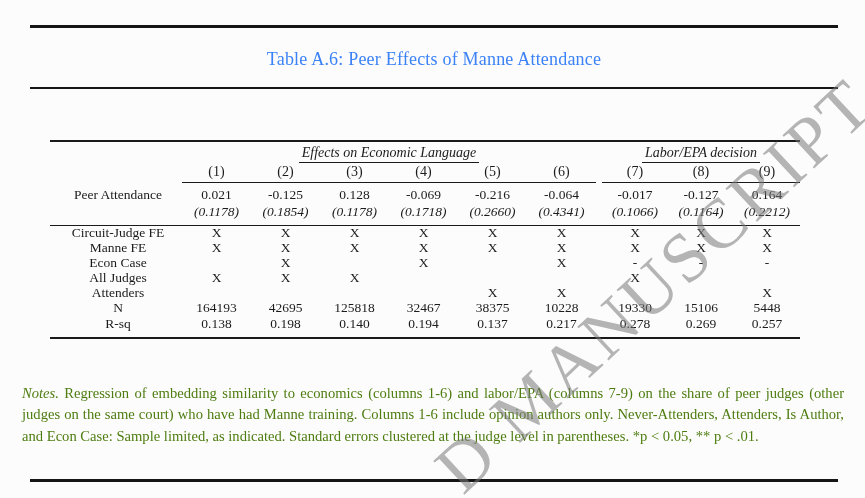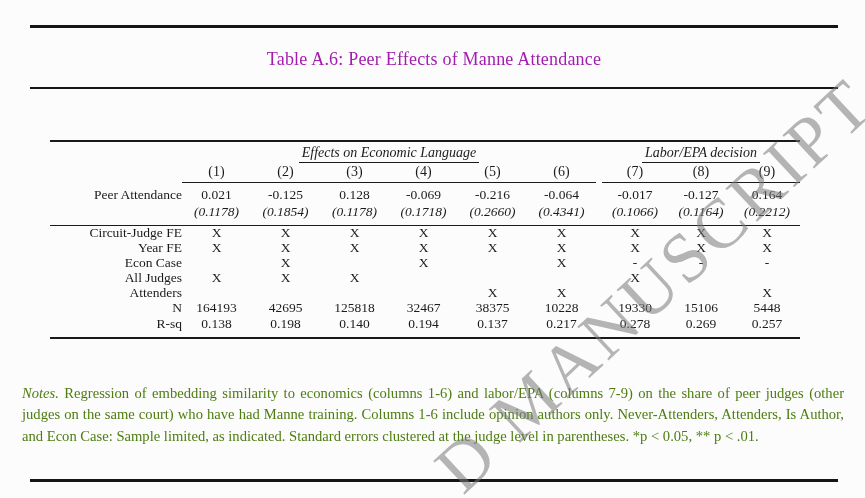--- a/index.html
+++ b/index.html
@@ -7,32 +7,32 @@
     width:865px;height:498px;position:relative;overflow:hidden;
     background:#fcfcfc;color:#1b1b1b;
     font-family:"Liberation Serif","DejaVu Serif",serif;
   }
   .hrule{position:absolute;left:30px;width:808px;background:#151515;}
   .hr1{top:25px;height:3px;}
   .hr2{top:87px;height:2px;}
   .hr3{top:479px;height:3px;}
   .title{
     position:absolute;top:49px;left:30px;width:808px;
-    text-align:center;font-size:18px;color:#a21caf;letter-spacing:.2px;
+    text-align:center;font-size:18px;color:#3b82f6;letter-spacing:.2px;
   }
   table.regtable{
     position:absolute;left:50px;top:140px;width:748px;
     border-collapse:collapse;table-layout:fixed;
     border-top:2px solid #1a1a1a;
   }
   .regtable td{
     font-size:13.5px;text-align:center;padding:0;line-height:1.05;
     white-space:nowrap;overflow:visible;color:#1b1b1b;
   }
-  .regtable td.stub{text-align:right;padding-left:4px;}
+  .regtable td.stub{text-align:center;padding-left:4px;}
   col.c-stub{width:132px;}
   col.c-d{width:69px;}
   col.c-gap{width:6px;}
   col.c-n{width:66px;}
   tr.rg td{height:21px;vertical-align:bottom;}
   .gh{
     display:inline-block;font-style:italic;font-size:14px;
     padding:0 3px 1px 3px;border-bottom:1px solid #1a1a1a;
   }
   tr.rn td{height:19px;vertical-align:middle;font-size:14px;}
@@ -128,21 +128,21 @@
     <td>X</td>
     <td>X</td>
     <td>X</td>
     <td>X</td>
     <td></td>
     <td>X</td>
     <td>X</td>
     <td>X</td>
   </tr>
   <tr class="rx">
-    <td class="stub">Year FE</td>
+    <td class="stub">Manne FE</td>
     <td>X</td>
     <td>X</td>
     <td>X</td>
     <td>X</td>
     <td>X</td>
     <td>X</td>
     <td></td>
     <td>X</td>
     <td>X</td>
     <td>X</td>

